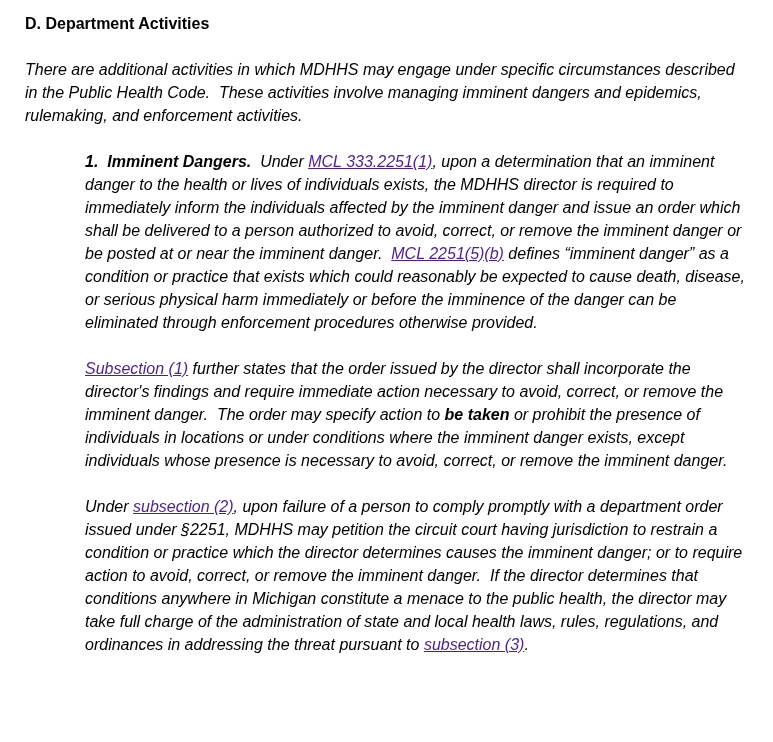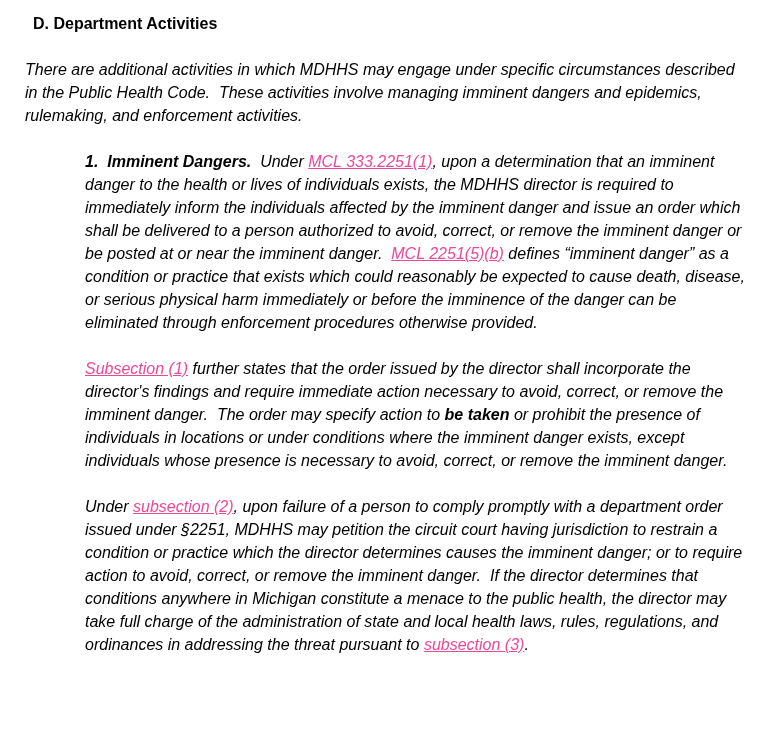--- a/index.html
+++ b/index.html
@@ -19,37 +19,37 @@
     padding: 12px 23px 0 25px;
     font-family: "Liberation Sans", sans-serif;
     font-size: 16px;
     line-height: 23px;
     color: #000000;
     background: #ffffff;
   }
   .doc-heading {
     font-size: 16px;
     font-weight: bold;
-    margin: 0 0 23px 8px;
+    margin: 0 0 23px 0;
   }
   p {
     margin: 0 0 23px 0;
     white-space: pre-wrap;
     font-style: italic;
   }
   p.indented {
     margin-left: 60px;
   }
   .runin-bold, .bold {
     font-weight: bold;
     text-align: right;
   }
   .ref {
     text-decoration: underline;
-    color: #ec4899;
+    color: #4c1d95;
   }
 </style>
 </head>
 <body>
 
 <div class="page">
   <h2 class="doc-heading">D. Department Activities</h2>
 
   <p><span>There are additional activities in which MDHHS may engage under specific circumstances described in the Public Health Code.  These activities involve managing imminent dangers and epidemics, rulemaking, and enforcement activities.</span></p>
 

